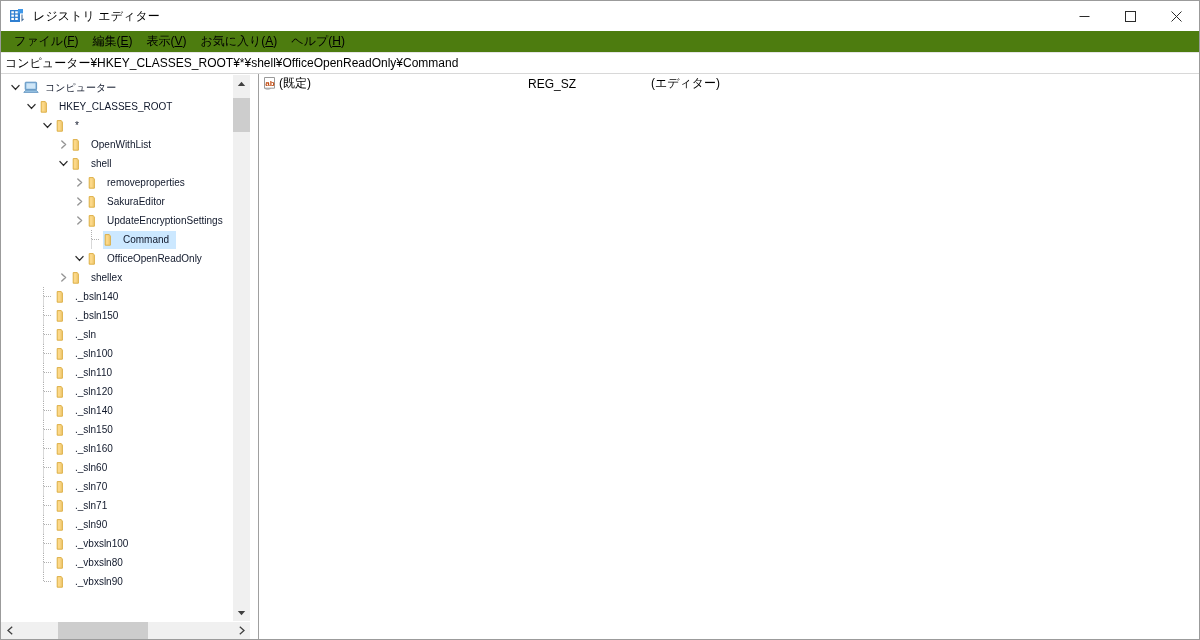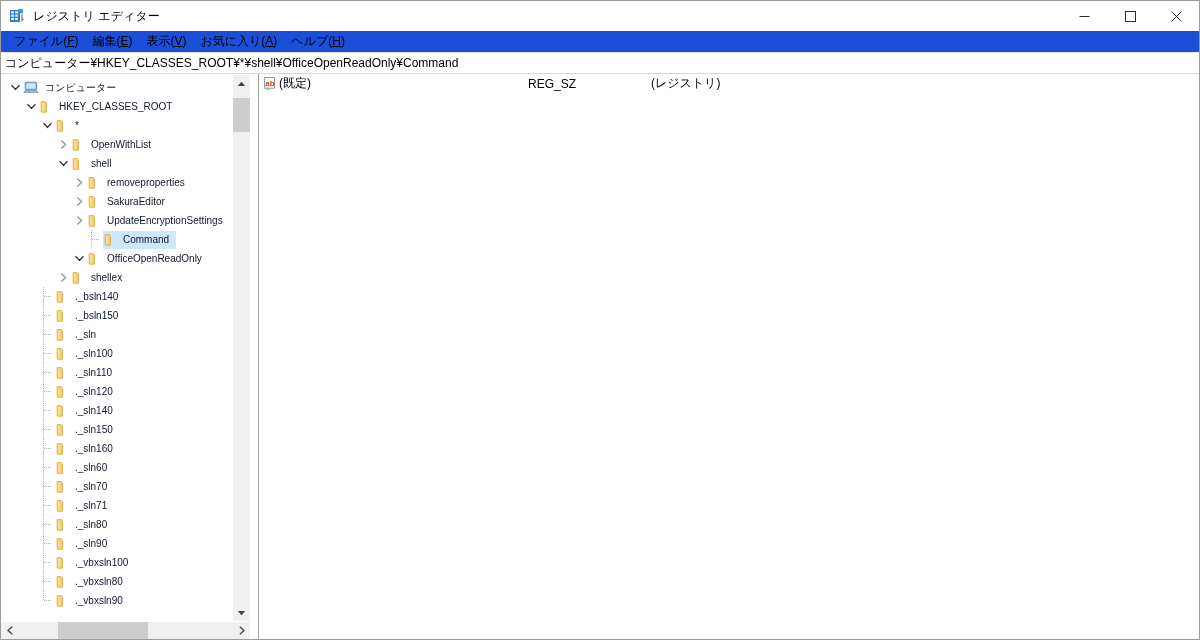--- a/index.html
+++ b/index.html
@@ -66,21 +66,21 @@
   }
   .win-btn svg { display: block; }
 
   
   .menubar {
     height: 21px;
     min-height: 21px;
     display: flex;
     align-items: center;
     padding-left: 6px;
-    background: #1d4ed8;
+    background: #4d7c0f;
   }
   .menu-item {
     padding: 0 7px;
     font-size: 12px;
     line-height: 21px;
     color: #000000;
     white-space: nowrap;
   }
   .menu-item u { text-decoration: underline; }
 
@@ -732,36 +732,20 @@
                   <svg width="16" height="19" viewBox="0 0 16 19">
                     <path d="M4.5 0 L4.5 9.5 L12 9.5" fill="none" stroke="#b0b0b0" stroke-width="1" stroke-dasharray="1 1"></path>
                     <path d="M4.5 9.5 L4.5 19" fill="none" stroke="#b0b0b0" stroke-width="1" stroke-dasharray="1 1"></path>
                   </svg>
                 </span>
                 <span class="label-wrap">
                   <span class="folder-ic"><svg width="16" height="16" viewBox="0 0 16 16">
                       <path d="M2.2 2.6 L6.2 2.6 L7.4 4.1 L7.4 13.2 L2.2 13.2 Z" fill="#fcd888" stroke="#d9a93a" stroke-width="0.9" stroke-linejoin="round"></path>
                       <path d="M6.2 2.6 L6.2 13.2" stroke="#e8bf63" stroke-width="0.8"></path>
                     </svg></span>
-                  <span class="label">._sln80</span>
-                </span>
-              </div>
-              <div class="tree-row">
-                <div style="width: 38px; height: 19px; flex: 0 0 auto;"></div>
-                <span class="chev">
-                  <svg width="16" height="19" viewBox="0 0 16 19">
-                    <path d="M4.5 0 L4.5 9.5 L12 9.5" fill="none" stroke="#b0b0b0" stroke-width="1" stroke-dasharray="1 1"></path>
-                    <path d="M4.5 9.5 L4.5 19" fill="none" stroke="#b0b0b0" stroke-width="1" stroke-dasharray="1 1"></path>
-                  </svg>
-                </span>
-                <span class="label-wrap">
-                  <span class="folder-ic"><svg width="16" height="16" viewBox="0 0 16 16">
-                      <path d="M2.2 2.6 L6.2 2.6 L7.4 4.1 L7.4 13.2 L2.2 13.2 Z" fill="#fcd888" stroke="#d9a93a" stroke-width="0.9" stroke-linejoin="round"></path>
-                      <path d="M6.2 2.6 L6.2 13.2" stroke="#e8bf63" stroke-width="0.8"></path>
-                    </svg></span>
                   <span class="label">._sln90</span>
                 </span>
               </div>
               <div class="tree-row">
                 <div style="width: 38px; height: 19px; flex: 0 0 auto;"></div>
                 <span class="chev">
                   <svg width="16" height="19" viewBox="0 0 16 19">
                     <path d="M4.5 0 L4.5 9.5 L12 9.5" fill="none" stroke="#b0b0b0" stroke-width="1" stroke-dasharray="1 1"></path>
                     <path d="M4.5 9.5 L4.5 19" fill="none" stroke="#b0b0b0" stroke-width="1" stroke-dasharray="1 1"></path>
                   </svg>
@@ -852,20 +836,20 @@
                 <path d="M1.5 12.2 C3.5 13.8 6 13.2 7.5 12.6" fill="none" stroke="#9a9a9a" stroke-width="0.9"></path>
                 <text x="2.2" y="9.6" font-family="'Liberation Sans', sans-serif" font-size="8" font-weight="bold" fill="#c04a10">ab</text>
               </svg>
             </span>
             <span>(既定)</span>
           </div>
           <div class="cell" style="width:123px;">
             <span>REG_SZ</span>
           </div>
           <div class="cell" style="width:294px;">
-            <span>(レジストリ)</span>
+            <span>(エディター)</span>
           </div>
         </div>
       </div>
     </div>
 
   </div>
 </div>
 
 </body></html>

